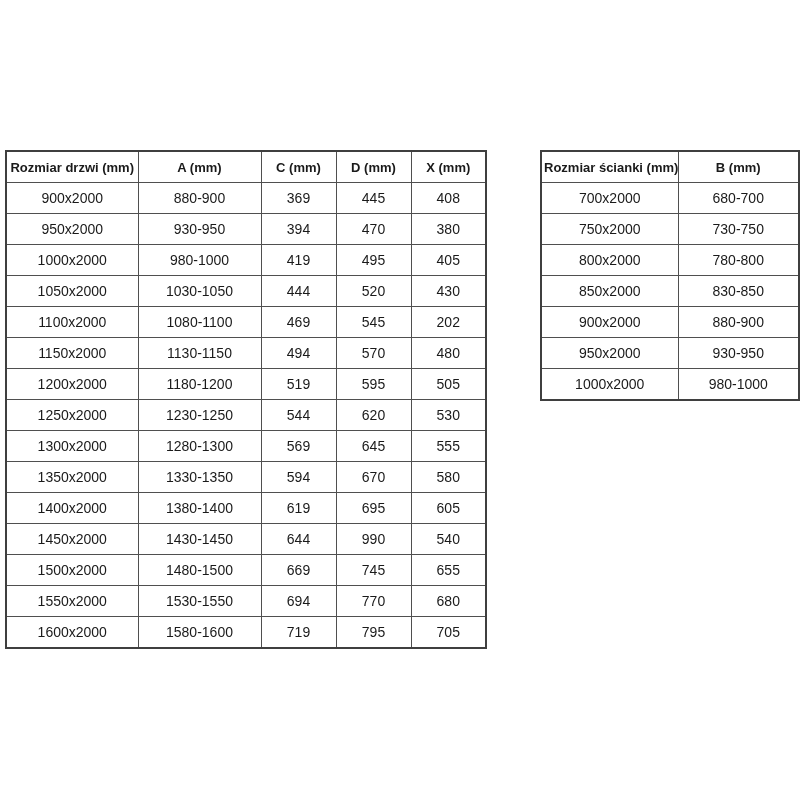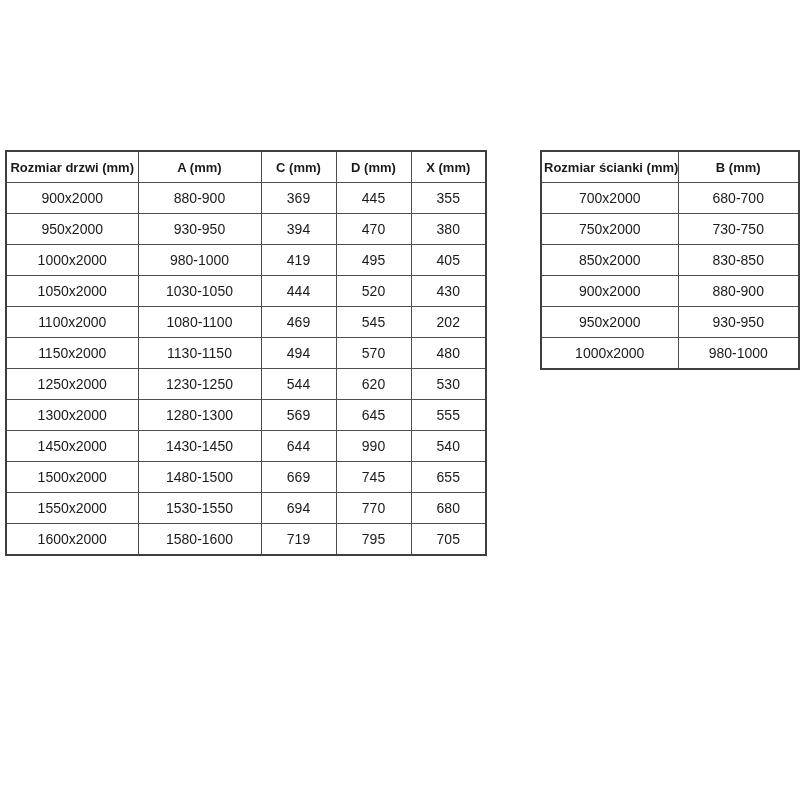--- a/index.html
+++ b/index.html
@@ -73,21 +73,21 @@
         <th>D (mm)</th>
         <th>X (mm)</th>
       </tr>
     </thead>
     <tbody>
         <tr>
           <td>900x2000</td>
           <td>880-900</td>
           <td>369</td>
           <td>445</td>
-          <td>355</td>
+          <td>408</td>
         </tr>
         <tr>
           <td>950x2000</td>
           <td>930-950</td>
           <td>394</td>
           <td>470</td>
           <td>380</td>
         </tr>
         <tr>
           <td>1000x2000</td>
@@ -111,32 +111,53 @@
           <td>202</td>
         </tr>
         <tr>
           <td>1150x2000</td>
           <td>1130-1150</td>
           <td>494</td>
           <td>570</td>
           <td>480</td>
         </tr>
         <tr>
+          <td>1200x2000</td>
+          <td>1180-1200</td>
+          <td>519</td>
+          <td>595</td>
+          <td>505</td>
+        </tr>
+        <tr>
           <td>1250x2000</td>
           <td>1230-1250</td>
           <td>544</td>
           <td>620</td>
           <td>530</td>
         </tr>
         <tr>
           <td>1300x2000</td>
           <td>1280-1300</td>
           <td>569</td>
           <td>645</td>
           <td>555</td>
+        </tr>
+        <tr>
+          <td>1350x2000</td>
+          <td>1330-1350</td>
+          <td>594</td>
+          <td>670</td>
+          <td>580</td>
+        </tr>
+        <tr>
+          <td>1400x2000</td>
+          <td>1380-1400</td>
+          <td>619</td>
+          <td>695</td>
+          <td>605</td>
         </tr>
         <tr>
           <td>1450x2000</td>
           <td>1430-1450</td>
           <td>644</td>
           <td>990</td>
           <td>540</td>
         </tr>
         <tr>
           <td>1500x2000</td>
@@ -176,20 +197,24 @@
     <tbody>
         <tr>
           <td>700x2000</td>
           <td>680-700</td>
         </tr>
         <tr>
           <td>750x2000</td>
           <td>730-750</td>
         </tr>
         <tr>
+          <td>800x2000</td>
+          <td>780-800</td>
+        </tr>
+        <tr>
           <td>850x2000</td>
           <td>830-850</td>
         </tr>
         <tr>
           <td>900x2000</td>
           <td>880-900</td>
         </tr>
         <tr>
           <td>950x2000</td>
           <td>930-950</td>

